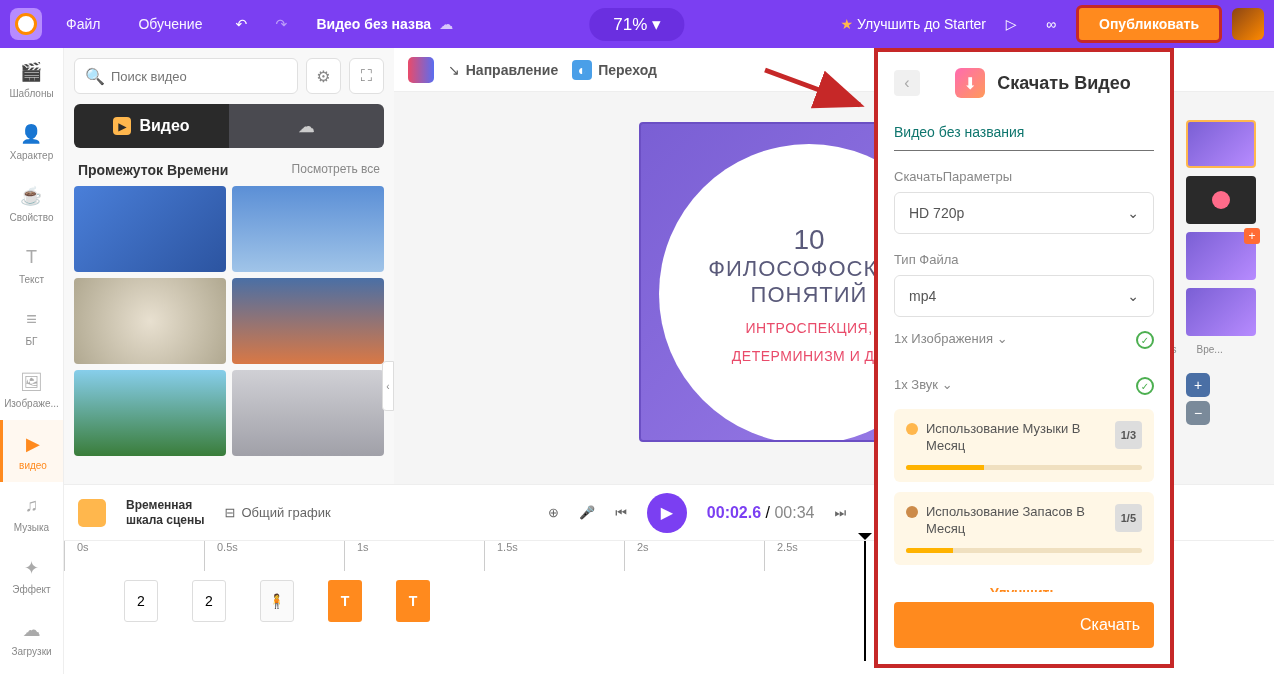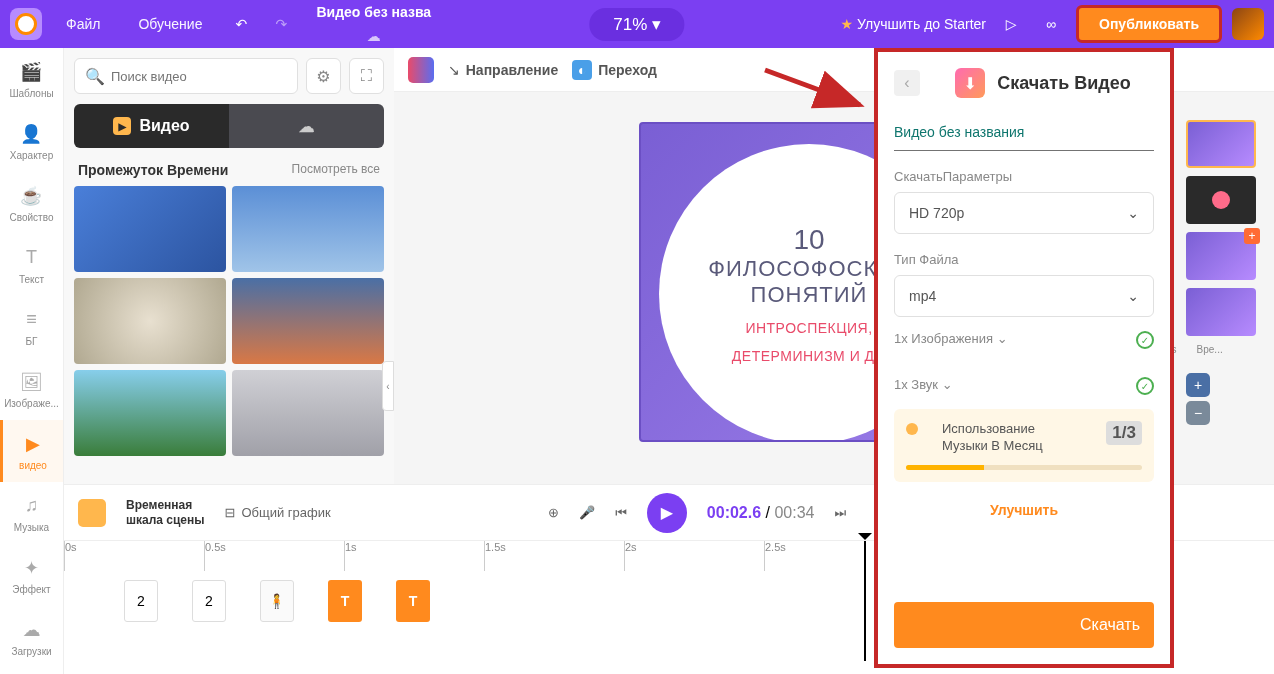--- a/index.html
+++ b/index.html
@@ -4,21 +4,21 @@
 <style>
 * { box-sizing: border-box; margin: 0; padding: 0; font-family: Arial, sans-serif; }
 body { width: 1274px; height: 674px; overflow: hidden; background: #fff; position: relative; }
 
 
 .header { height: 48px; background: #7b3ff2; display: flex; align-items: center; padding: 0 10px; color: #fff; font-size: 14px; gap: 10px; }
 .logo { width: 32px; height: 32px; border-radius: 8px; background: #b78bff; display: flex; align-items: center; justify-content: center; position: relative; }
 .logo::after { content: ''; width: 16px; height: 16px; background: #fff; border-radius: 50%; border: 3px solid #ff8a00; }
 .menu-item { padding: 8px 14px; cursor: pointer; opacity: .95; text-align: center; }
 .hicon { width: 30px; height: 30px; display: flex; align-items: center; justify-content: center; border-radius: 6px; cursor: pointer; }
-.title-area { display: flex; align-items: center; gap: 8px; margin-left: 10px; flex-direction: column; }
+.title-area { display: flex; align-items: center; gap: 8px; margin-left: 10px; }
 .zoom-pill { background: #6a2fe0; border-radius: 16px; padding: 6px 24px; font-size: 17px; cursor: pointer; margin-left: auto; margin-right: auto; position: absolute; left: 50%; transform: translateX(-50%); }
 .spacer { flex: 1; }
 .upgrade { color: #fff; font-size: 14px; }
 .star { color: #ffb74d; margin-right: 4px; }
 .publish-btn { background: #ff8a1e; border: 3px solid #c62828; color: #fff; padding: 8px 20px; border-radius: 6px; font-weight: bold; font-size: 14px; cursor: pointer; }
 .avatar { width: 32px; height: 32px; border-radius: 6px; background: linear-gradient(135deg, #8b4513, #ff8a00); }
 
 
 .main { display: flex; height: 626px; }
 
@@ -75,25 +75,25 @@
 .dl-back { width: 26px; height: 26px; background: #f0f0f0; border-radius: 4px; display: flex; align-items: center; justify-content: center; color: #aaa; cursor: pointer; }
 .dl-head-ico { width: 30px; height: 30px; background: linear-gradient(135deg, #ff6bb0, #ff9a5a); border-radius: 6px; display: flex; align-items: center; justify-content: center; color: #fff; }
 .dl-title { font-size: 18px; font-weight: bold; color: #333; }
 .dl-body { flex: 1; overflow-y: auto; padding: 0 16px; }
 .dl-input { width: 100%; border: none; border-bottom: 1px solid #737373; padding: 10px 0; font-size: 14px; color: #0f766e; outline: none; }
 .dl-label { font-size: 13px; color: #888; margin: 18px 0 8px; }
 .dl-select { width: 100%; border: 1px solid #e0e0e0; border-radius: 6px; padding: 12px 14px; font-size: 14px; color: #555; display: flex; justify-content: space-between; align-items: center; cursor: pointer; }
 .dl-row { display: flex; justify-content: space-between; align-items: flex-start; padding: 14px 0; font-size: 13px; color: #888; }
 .check-ok { width: 18px; height: 18px; border: 2px solid #4caf50; border-radius: 50%; display: flex; align-items: center; justify-content: center; color: #4caf50; font-size: 10px; }
 .usage-box { background: #fff7e6; border-radius: 6px; padding: 12px; margin-bottom: 10px; }
-.usage-row { display: flex; justify-content: space-between; align-items: flex-start; gap: 24px; }
+.usage-row { display: flex; justify-content: space-between; align-items: flex-start; gap: 8px; }
 .usage-dot { width: 12px; height: 12px; background: #ffb74d; border-radius: 50%; margin-top: 2px; }
 .usage-dot.stock { background: #cc8b4a; }
 .usage-text { flex: 1; font-size: 13px; color: #555; line-height: 1.3; }
-.usage-badge { background: #ddd; color: #555; border-radius: 4px; padding: 2px 6px; font-size: 17px; font-weight: bold; text-align: center; }
+.usage-badge { background: #ddd; color: #555; border-radius: 4px; padding: 8px 6px; font-size: 11px; font-weight: bold; text-align: center; }
 .usage-bar { height: 5px; background: #f0e0c0; border-radius: 3px; margin-top: 10px; overflow: hidden; }
 .usage-fill { height: 100%; background: #ffb300; width: 33%; }
 .usage-fill.w20 { width: 20%; }
 .upgrade-link { text-align: center; color: #ff8a1e; font-weight: bold; font-size: 14px; padding: 10px; cursor: pointer; }
 .dl-btn { margin: 10px 16px 16px; background: #ff8a1e; color: #fff; text-align: right; padding: 14px; border-radius: 4px; font-size: 16px; cursor: pointer; }
 
 
 .right-thumbs { position: absolute; right: 6px; top: 120px; width: 82px; display: flex; flex-direction: column; gap: 8px; }
 .rt { width: 70px; height: 48px; border-radius: 4px; background: linear-gradient(135deg, #7a5fd4, #b78bff); cursor: pointer; }
 .rt.sel { border: 2px solid #ffb74d; }
@@ -109,21 +109,21 @@
 
 .timeline { position: absolute; left: 64px; bottom: 0; right: 0; height: 190px; background: #fff; border-top: 1px solid #eee; }
 .tl-controls { height: 56px; display: flex; align-items: center; padding: 0 14px; gap: 20px; border-bottom: 1px solid #eee; }
 .tl-scene-ico { width: 28px; height: 28px; background: #ffb74d; border-radius: 5px; }
 .tl-scene-title { font-size: 12px; font-weight: bold; color: #333; line-height: 1.2; }
 .tl-btn { display: flex; align-items: center; gap: 6px; font-size: 13px; color: #666; cursor: pointer; }
 .play-btn { width: 40px; height: 40px; background: #7b3ff2; border-radius: 50%; display: flex; align-items: center; justify-content: center; color: #fff; cursor: pointer; }
 .time-cur { color: #7b3ff2; font-weight: bold; }
 .time-tot { color: #888; }
 .tl-ruler { height: 30px; display: flex; position: relative; font-size: 11px; color: #888; }
-.tl-tick { width: 140px; padding-left: 0; border-left: 1px solid #ccc; }
+.tl-tick { width: 140px; padding-left: 12px; border-left: 1px solid #ccc; }
 .playhead { position: absolute; left: 800px; top: 0; width: 2px; height: 120px; background: #000; }
 .playhead::before { content: ''; position: absolute; top: -8px; left: -6px; border: 7px solid transparent; border-top-color: #000; }
 .tl-track { height: 60px; display: flex; align-items: center; gap: 34px; padding-left: 60px; }
 .tl-thumb { width: 34px; height: 42px; background: #fff; border: 1px solid #ddd; border-radius: 3px; display: flex; align-items: center; justify-content: center; font-size: 14px; cursor: pointer; }
 .tl-thumb.text { background: #ff8a1e; color: #fff; font-weight: bold; border: none; }
 .tl-thumb.char { background: #fafafa; }
 </style>
 </head>
 <body>
 
@@ -306,20 +306,30 @@
     <div class="usage-box">
       <div class="usage-row">
           <div class="usage-dot"></div>
           <div class="usage-text">Использование Музыки В Месяц</div>
           <div class="usage-badge">1/3</div>
         </div>
       <div class="usage-bar">
           <div class="usage-fill"></div>
         </div>
     </div>
+    <div class="usage-box">
+      <div class="usage-row">
+          <div class="usage-dot stock"></div>
+          <div class="usage-text">Использование Запасов В Месяц</div>
+          <div class="usage-badge">1/5</div>
+        </div>
+      <div class="usage-bar">
+          <div class="usage-fill w20"></div>
+        </div>
+    </div>
     <div class="upgrade-link">Улучшить</div>
   </div>
   <div class="dl-btn">Скачать</div>
 </div>
 
 <div class="right-thumbs">
   <div class="rt sel"></div>
   <div class="rt dark"></div>
   <div class="rt badge"></div>
   <div class="rt"></div>

